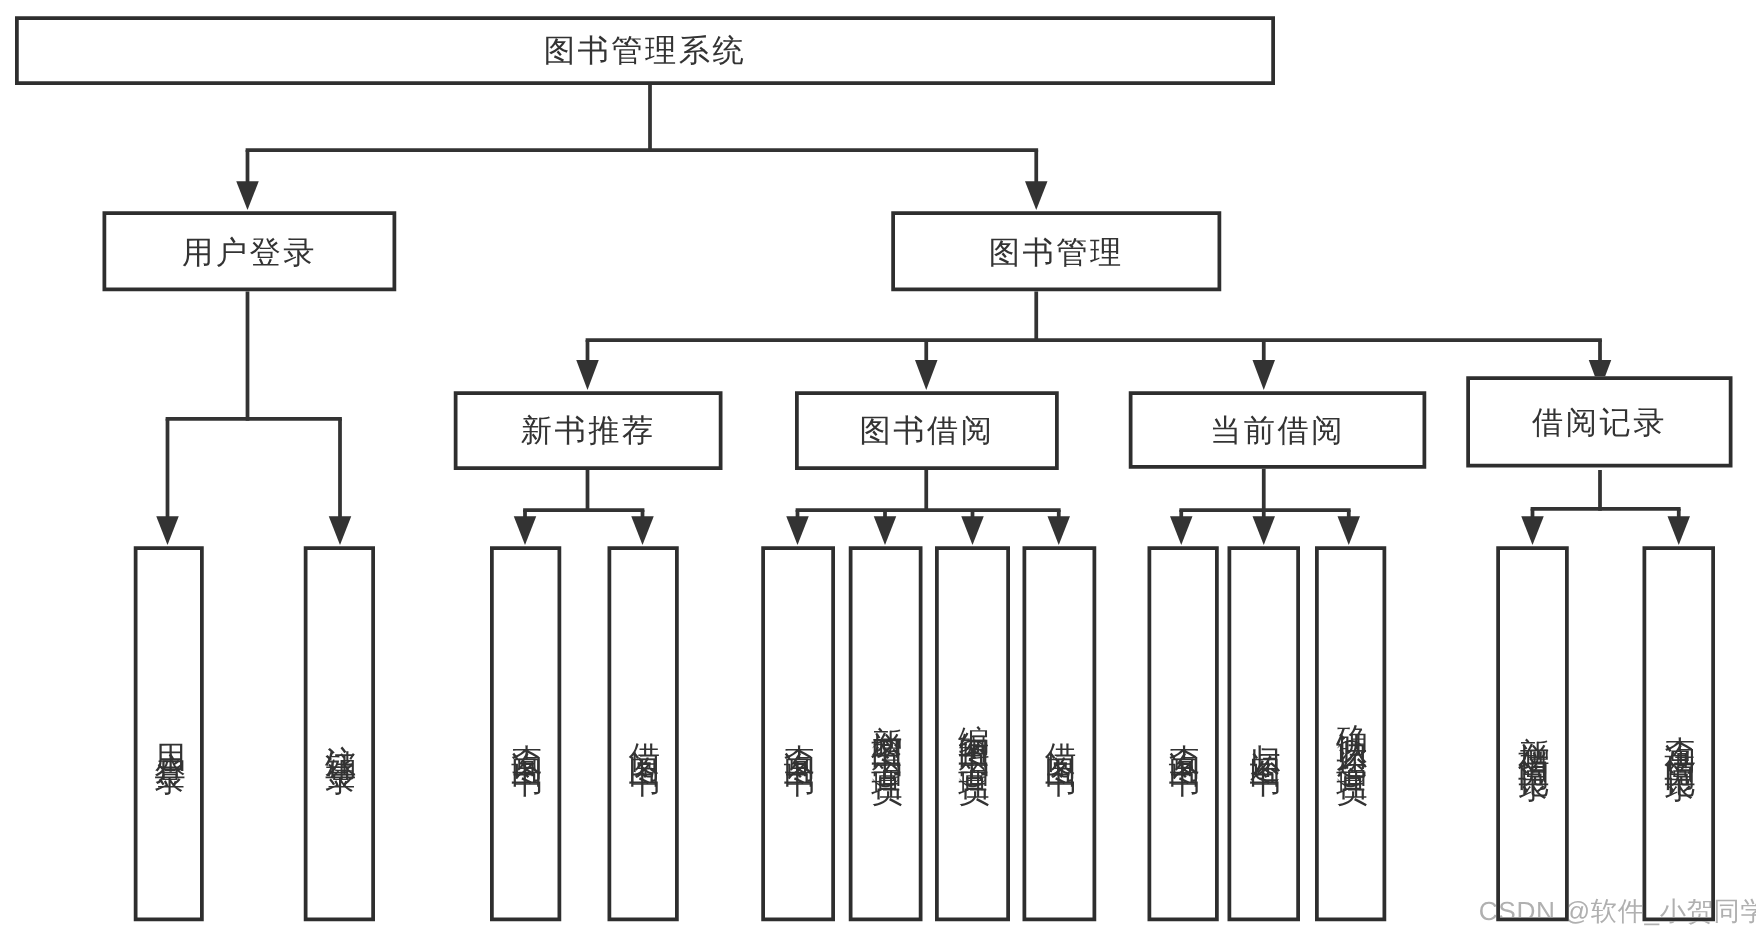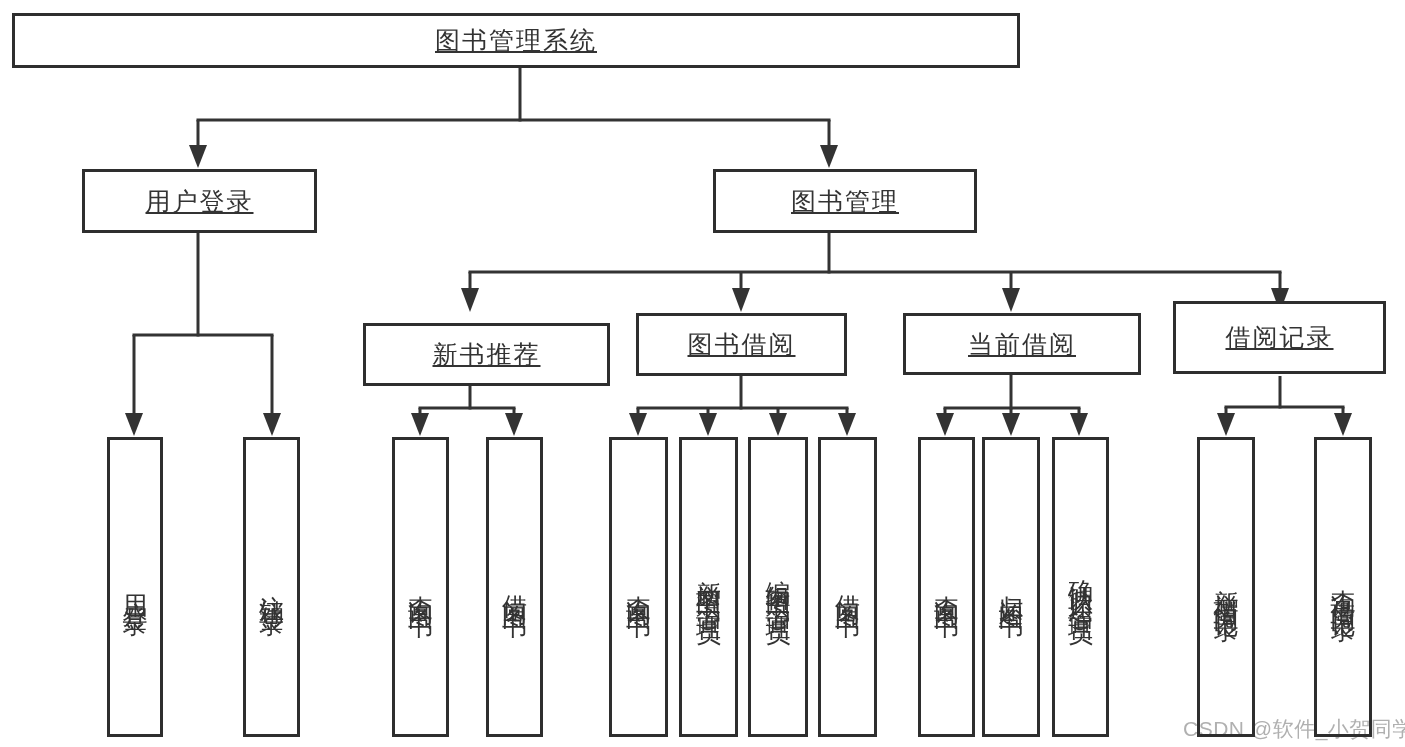--- a/index.html
+++ b/index.html
@@ -34,21 +34,20 @@
     color: var(--text);
     display: flex;
     align-items: center;
     justify-content: center;
     z-index: 2;
   }
   .h-node {
     font-size: 25px;
     letter-spacing: 2px;
     white-space: nowrap;
-    text-decoration: underline;
   }
   .v-node {
     writing-mode: vertical-rl;
     text-orientation: mixed;
     font-size: 25px;
     letter-spacing: 6px;
     line-height: 1;
   }
   .watermark {
     position: absolute;
@@ -127,21 +126,21 @@
     <polygon points="1217,413 1235,413 1226,436"></polygon>
     <line x1="1343" y1="407" x2="1343" y2="417"></line>
     <polygon points="1334,413 1352,413 1343,436"></polygon>
   </svg>
 
   <div class="node h-node" style="left:12px; top:13px; width:1008px; height:55px;">图书管理系统</div>
 
   <div class="node h-node" style="left:82px; top:169px; width:235px; height:64px;">用户登录</div>
   <div class="node h-node" style="left:713px; top:169px; width:264px; height:64px;">图书管理</div>
 
-  <div class="node h-node" style="left:363px; top:323px; width:247px; height:63px;">新书推荐</div>
+  <div class="node h-node" style="left:363px; top:313px; width:215px; height:63px;">新书推荐</div>
   <div class="node h-node" style="left:636px; top:313px; width:211px; height:63px;">图书借阅</div>
   <div class="node h-node" style="left:903px; top:313px; width:238px; height:62px;">当前借阅</div>
   <div class="node h-node" style="left:1173px; top:301px; width:213px; height:73px;">借阅记录</div>
 
   <div class="node v-node" style="left:107px; top:437px; width:56px; height:300px;">用户登录</div>
   <div class="node v-node" style="left:243px; top:437px; width:57px; height:300px;">注销登录</div>
 
   <div class="node v-node" style="left:392px; top:437px; width:57px; height:300px;">查询图书</div>
   <div class="node v-node" style="left:486px; top:437px; width:57px; height:300px;">借阅图书</div>
 

